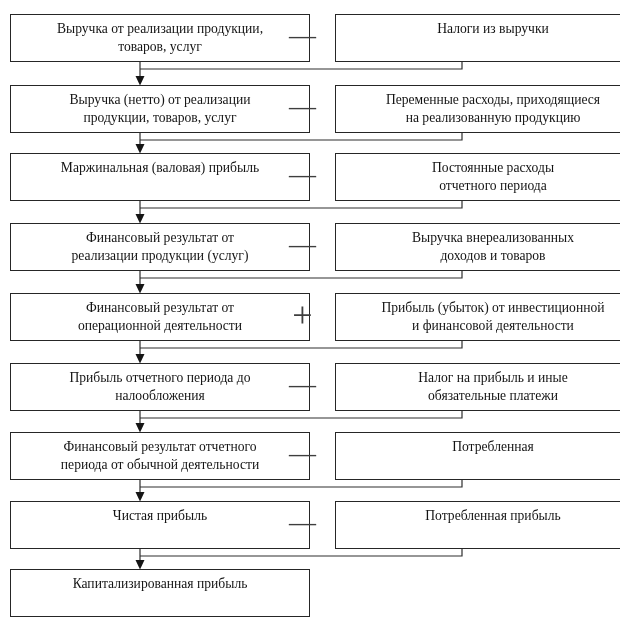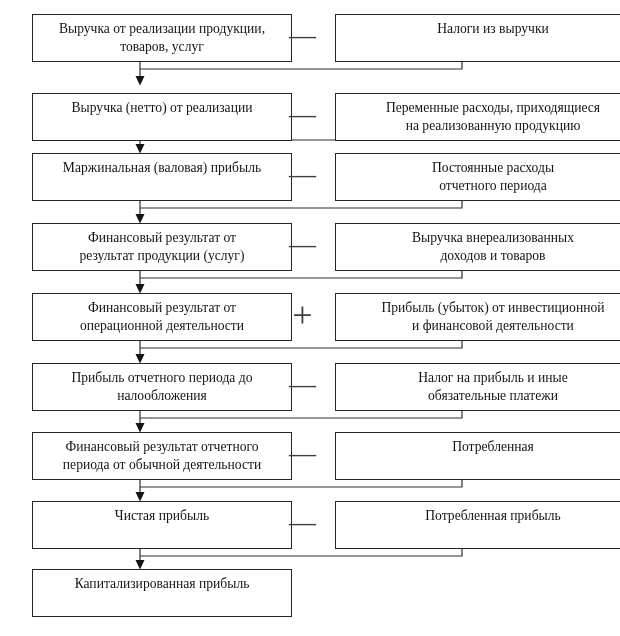--- a/index.html
+++ b/index.html
@@ -7,21 +7,21 @@
     position:relative;width:620px;height:636px;background:#ffffff;
     font-family:"Liberation Serif","DejaVu Serif",serif;color:#141414;
     overflow:hidden;
   }
   .row{position:absolute;left:0;width:620px;height:48px;}
   .box{
     position:absolute;top:0;height:48px;box-sizing:border-box;
     border:1.4px solid #262626;background:#ffffff;
     text-align:center;padding-top:5px;
   }
-  .box-left{left:10px;width:260px;margin-left:22px;}
+  .box-left{left:10px;width:300px;}
   .box-right{left:335px;width:316px;}
   .bl{font-size:13.6px;line-height:17.5px;white-space:nowrap;}
   .op{
     position:absolute;left:270px;top:0;width:65px;height:48px;
     text-align:center;color:#3e3e3e;font-size:27px;line-height:42px;
     -webkit-user-select:none;user-select:none;
   }
   .op-plus{font-size:36px;line-height:44px;font-weight:400;}
   #connectors{position:absolute;left:0;top:0;pointer-events:none;}
   .conn{stroke:#2e2e2e;stroke-width:1.2;fill:none;}
@@ -55,23 +55,24 @@
     <div class="box box-left">
       <div class="bl">Выручка от реализации продукции,</div>
       <div class="bl">товаров, услуг</div>
     </div>
     <div class="op">—</div>
     <div class="box box-right">
       <div class="bl">Налоги из выручки</div>
     </div>
   </div>
 
-  <div class="row" style="top:93px">
+  <div class="row" style="top:85px">
     <div class="box box-left">
       <div class="bl">Выручка (нетто) от реализации</div>
+      <div class="bl">продукции, товаров, услуг</div>
     </div>
     <div class="op">—</div>
     <div class="box box-right">
       <div class="bl">Переменные расходы, приходящиеся</div>
       <div class="bl">на реализованную продукцию</div>
     </div>
   </div>
 
   <div class="row" style="top:153px">
     <div class="box box-left">
@@ -80,21 +81,21 @@
     <div class="op">—</div>
     <div class="box box-right">
       <div class="bl">Постоянные расходы</div>
       <div class="bl">отчетного периода</div>
     </div>
   </div>
 
   <div class="row" style="top:223px">
     <div class="box box-left">
       <div class="bl">Финансовый результат от</div>
-      <div class="bl">результат продукции (услуг)</div>
+      <div class="bl">реализации продукции (услуг)</div>
     </div>
     <div class="op">—</div>
     <div class="box box-right">
       <div class="bl">Выручка внереализованных</div>
       <div class="bl">доходов и товаров</div>
     </div>
   </div>
 
   <div class="row" style="top:293px">
     <div class="box box-left">

